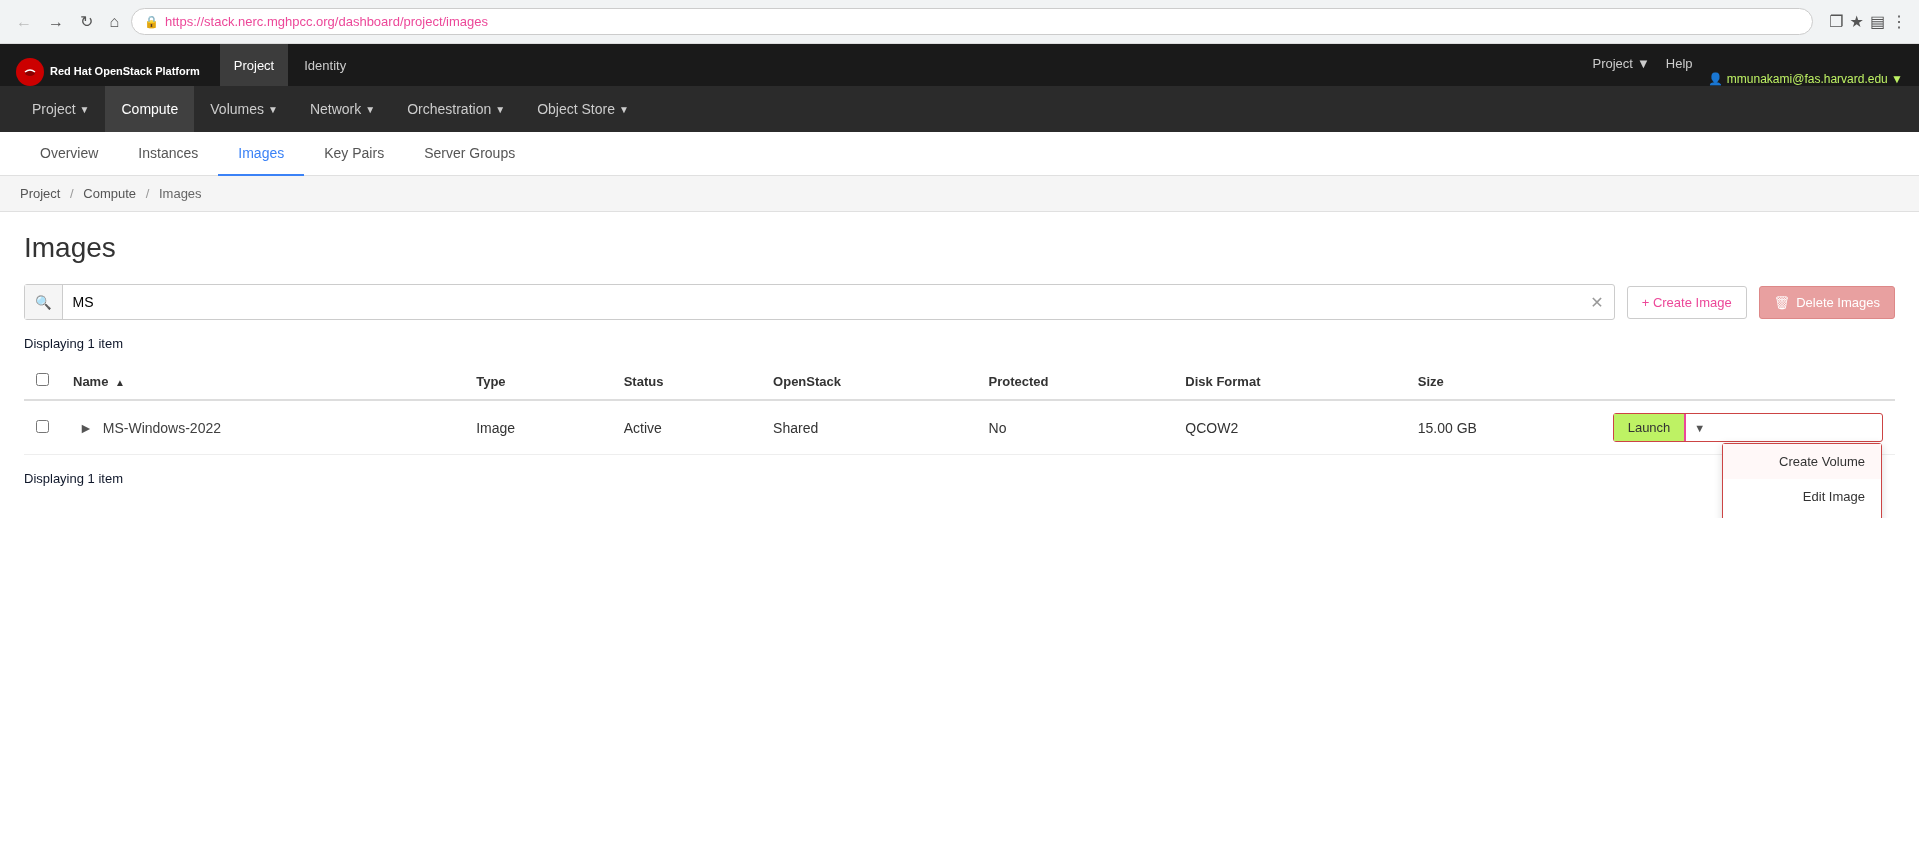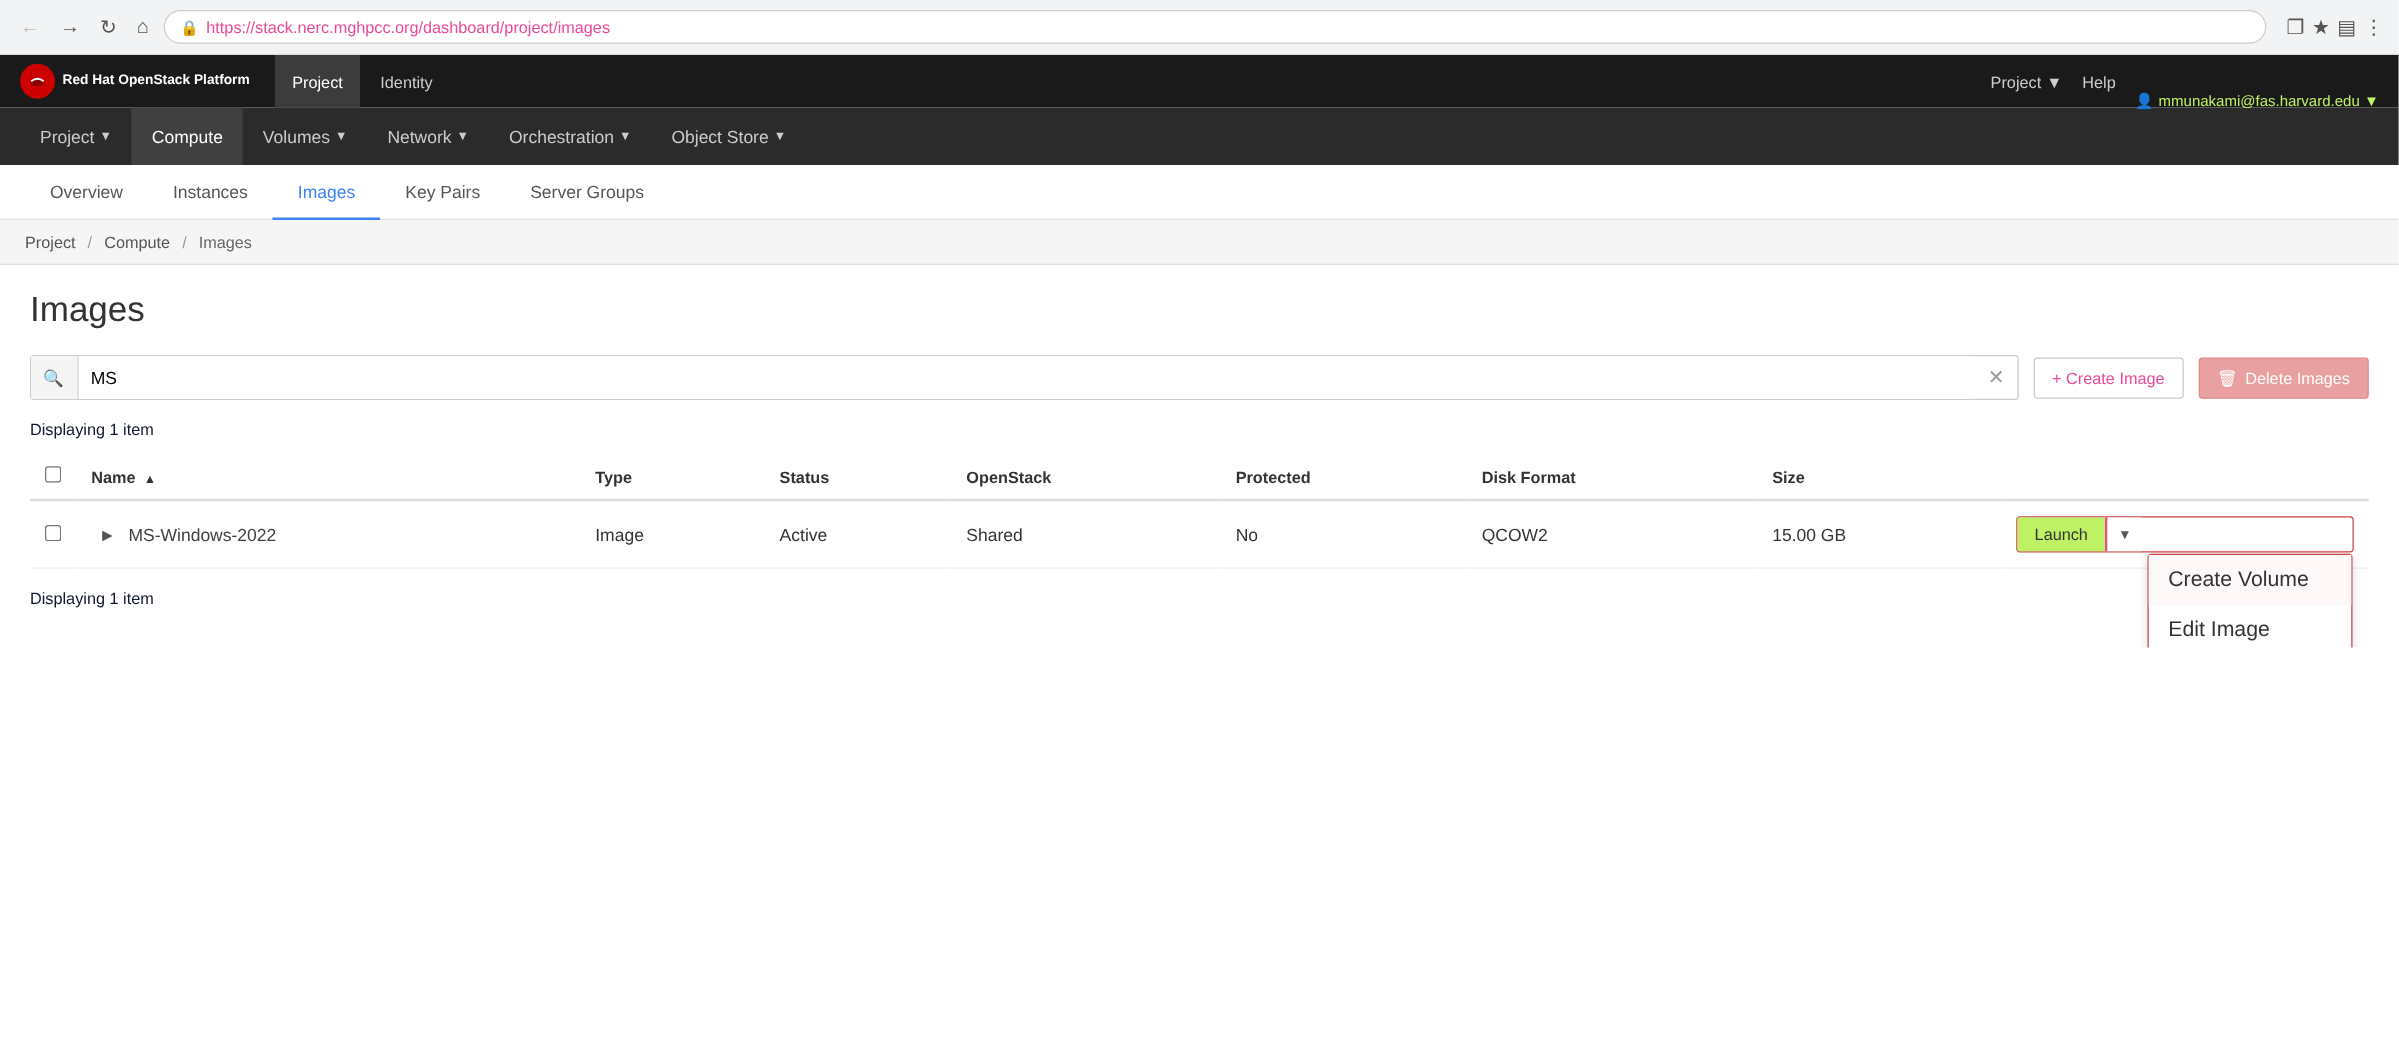--- a/index.html
+++ b/index.html
@@ -37,21 +37,21 @@
     }
     .address-bar .lock-icon { color: #666; font-size: 12px; }
     .address-bar .url { color: #ec4899; }
     .browser-actions { display: flex; align-items: center; gap: 6px; margin-left: 8px; }
     .browser-actions span { font-size: 16px; color: #555; cursor: pointer; }
 
     
     .top-nav {
       background: #1a1a1a;
       display: flex;
-      align-items: center;
+      align-items: flex-end;
       padding: 0 16px;
       height: 42px;
     }
     .red-hat-logo {
       display: flex;
       align-items: center;
       gap: 6px;
       margin-right: 20px;
     }
     .red-hat-logo .logo-text {
@@ -291,27 +291,27 @@
       background: #fff;
       border: 1px solid #c44;
       border-radius: 3px;
       min-width: 160px;
       z-index: 100;
       box-shadow: 0 2px 8px rgba(0,0,0,0.15);
     }
     .dropdown-menu-item {
       padding: 10px 16px;
       cursor: pointer;
-      font-size: 17px;
+      font-size: 13px;
       color: #333;
       display: block;
       width: 100%;
       background: none;
       border: none;
-      text-align: left;
+      text-align: right;
     }
     .dropdown-menu-item.first { font-weight: 500; background: #fff8f8; }
     .dropdown-menu-item.danger { color: #c44; }
 
     
     .sort-arrow { font-size: 10px; margin-left: 3px; }
   </style>
 </head>
 <body>
 

